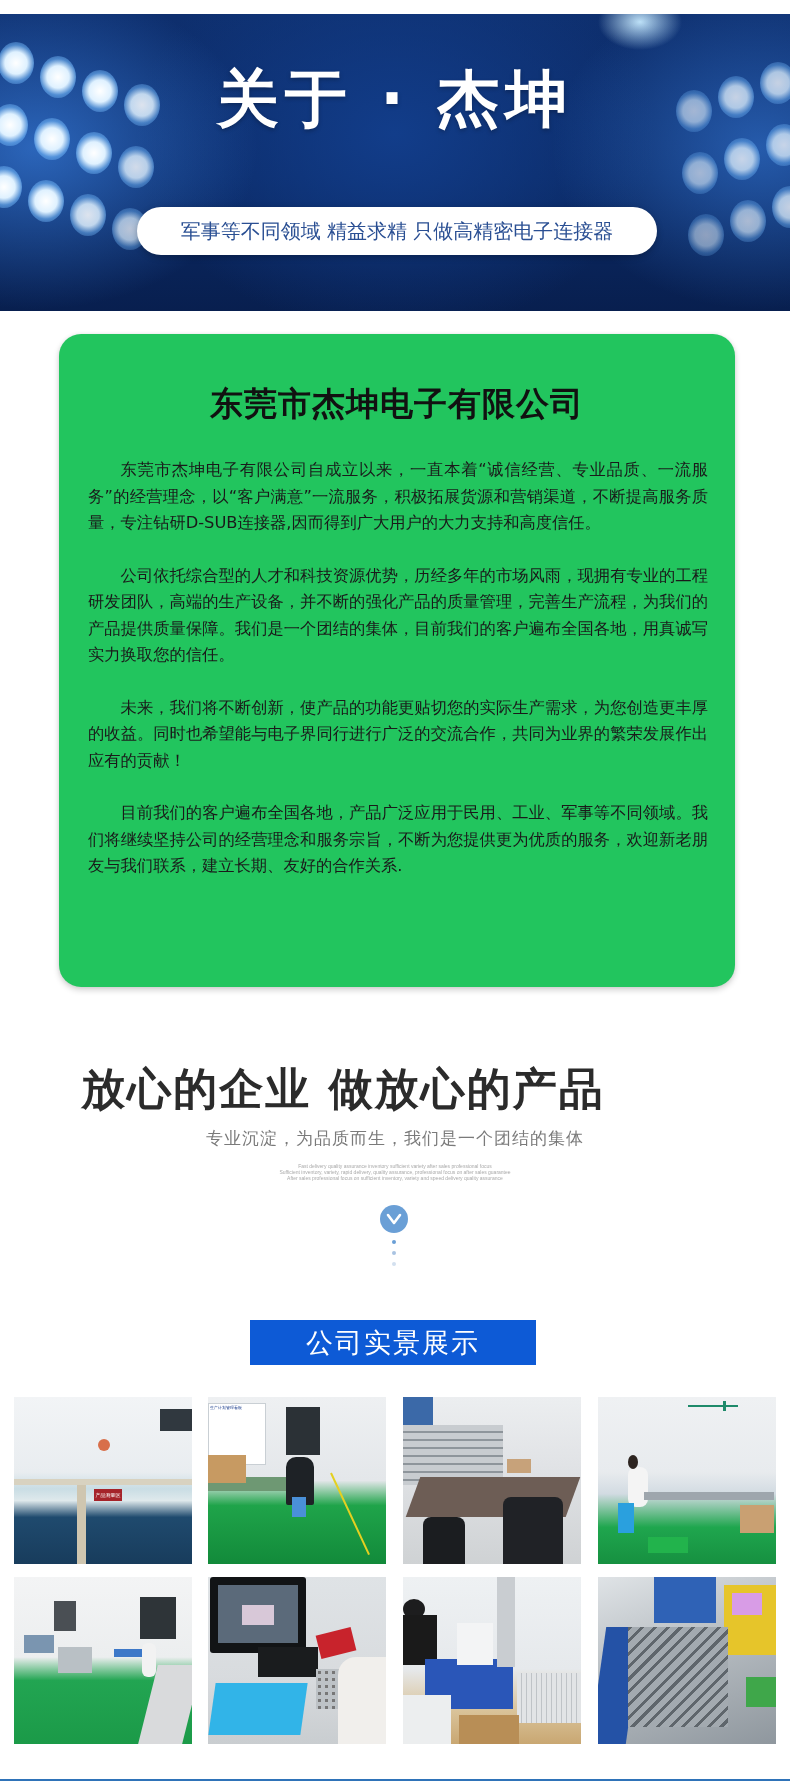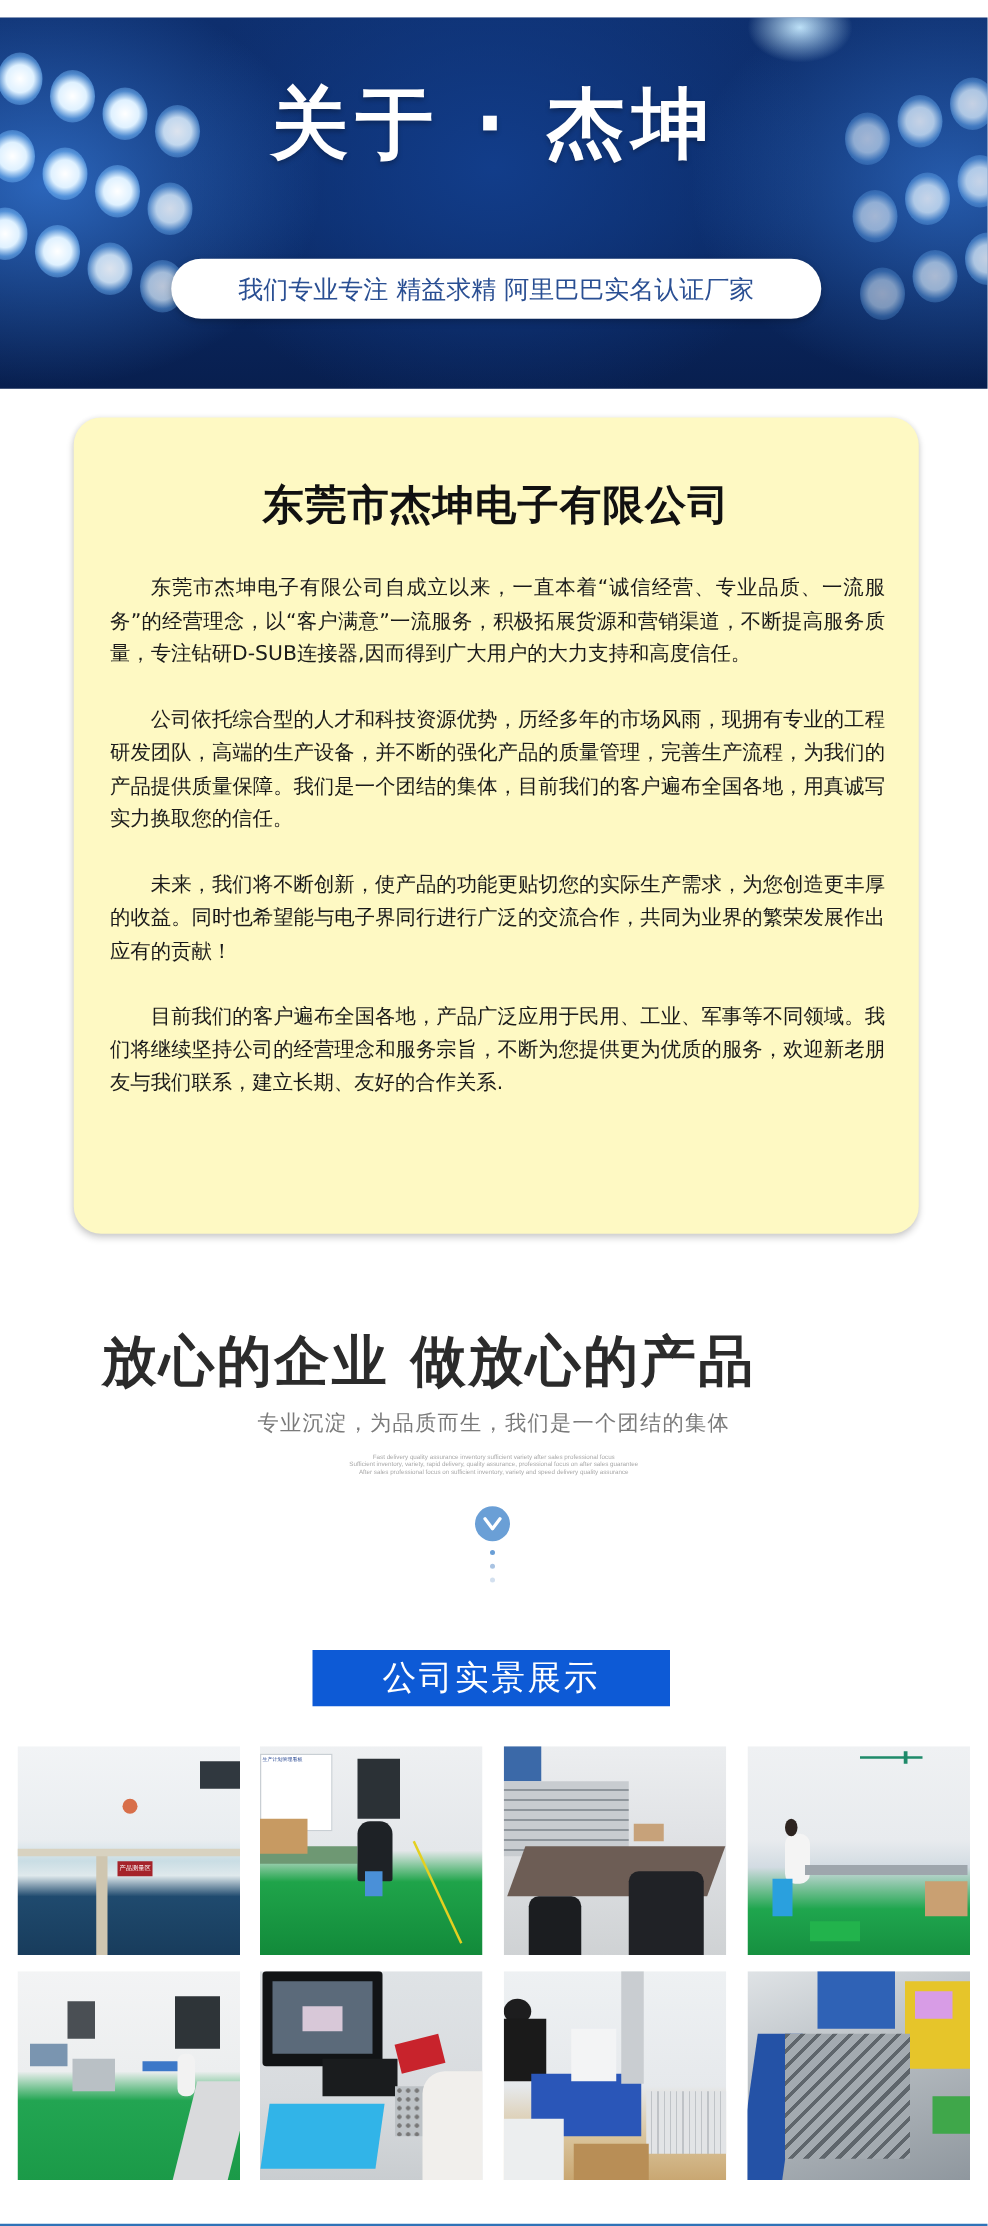--- a/index.html
+++ b/index.html
@@ -43,21 +43,21 @@
   .tag-text { color: #ffffff; font-size: 32px; line-height: 50px; margin-left: 12px; letter-spacing: 1px; }
   .slogan-pill {
     position: absolute; left: 137px; top: 193px; width: 520px; height: 48px; border-radius: 24px;
     background: #ffffff; color: #2a4f93; font-size: 20px; line-height: 48px; text-align: center;
     box-shadow: 0 2px 6px rgba(0,0,0,0.25);
   }
 
   
   .card {
     position: absolute; left: 59px; top: 334px; width: 676px; height: 653px;
-    background: #fef9c3; border-radius: 22px;
+    background: #22c55e; border-radius: 22px;
     box-shadow: 0 3px 6px rgba(0,0,0,0.18), 0 0 4px rgba(0,0,0,0.06);
   }
   .card-title {
     position: absolute; left: 0; width: 676px; top: 48px; text-align: center;
     font-size: 33px; font-weight: bold; color: #111111; letter-spacing: 1px;
   }
   .card-body { position: absolute; left: 29px; top: 123px; width: 620px; }
   .para {
     font-size: 16.3px; line-height: 26.5px; color: #1a1a1a; text-indent: 2em; text-align: justify;
     margin-bottom: 26px; font-family: "DejaVu Sans", sans-serif;
@@ -127,21 +127,21 @@
     <div class="bulb" style="left:114px;top:104px"></div>
     <div class="bulb" style="left:72px;top:118px;opacity:.8"></div>
     <div class="bulb" style="left:162px;top:152px"></div>
     <div class="bulb" style="left:120px;top:166px;opacity:.85"></div>
     <div class="bulb" style="left:78px;top:180px;opacity:.7"></div>
   </div>
 
   <div class="banner-title">关于 · 杰坤</div>
 
 
-  <div class="slogan-pill">我们专业专注 精益求精 阿里巴巴实名认证厂家</div>
+  <div class="slogan-pill">军事等不同领域 精益求精 只做高精密电子连接器</div>
 </div>
 
 <div class="card">
   <div class="card-title">东莞市杰坤电子有限公司</div>
   <div class="card-body">
     <p class="para">东莞市杰坤电子有限公司自成立以来，一直本着“诚信经营、专业品质、一流服务”的经营理念，以“客户满意”一流服务，积极拓展货源和营销渠道，不断提高服务质量，专注钻研D-SUB连接器,因而得到广大用户的大力支持和高度信任。</p>
     <p class="para">公司依托综合型的人才和科技资源优势，历经多年的市场风雨，现拥有专业的工程研发团队，高端的生产设备，并不断的强化产品的质量管理，完善生产流程，为我们的产品提供质量保障。我们是一个团结的集体，目前我们的客户遍布全国各地，用真诚写实力换取您的信任。</p>
     <p class="para">未来，我们将不断创新，使产品的功能更贴切您的实际生产需求，为您创造更丰厚的收益。同时也希望能与电子界同行进行广泛的交流合作，共同为业界的繁荣发展作出应有的贡献！</p>
     <p class="para">目前我们的客户遍布全国各地，产品广泛应用于民用、工业、军事等不同领域。我们将继续坚持公司的经营理念和服务宗旨，不断为您提供更为优质的服务，欢迎新老朋友与我们联系，建立长期、友好的合作关系.</p>
   </div>

